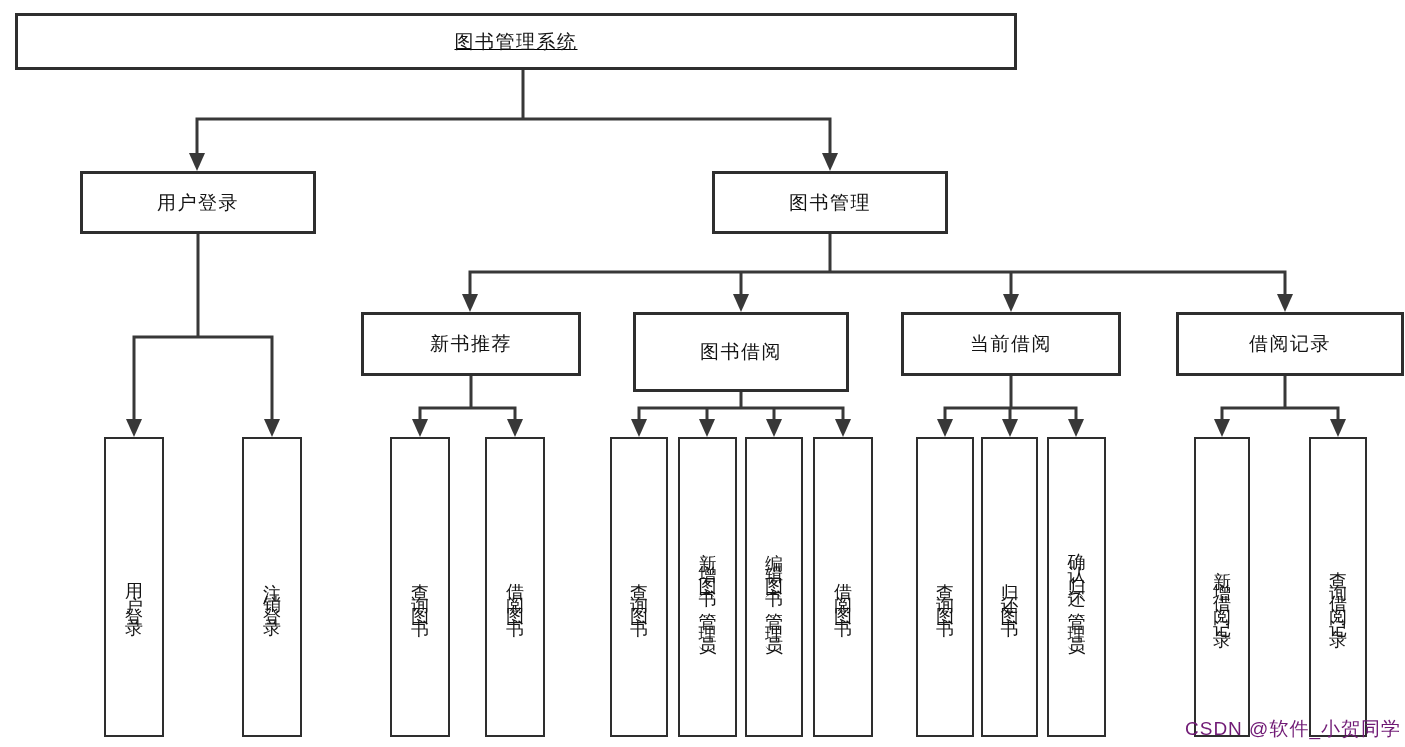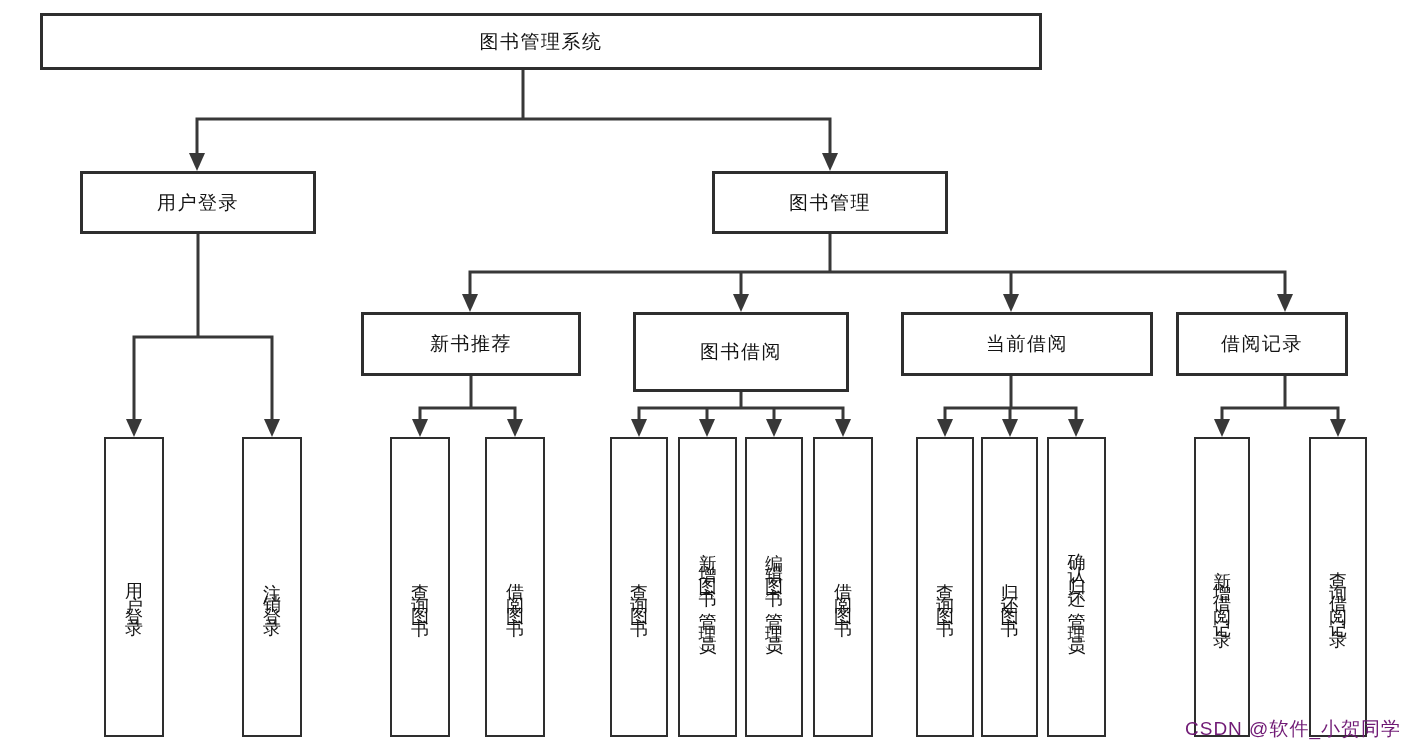--- a/index.html
+++ b/index.html
@@ -101,41 +101,41 @@
       <polygon points="766,419 782,419 774,437"></polygon>
       <polygon points="835,419 851,419 843,437"></polygon>
       <polygon points="937,419 953,419 945,437"></polygon>
       <polygon points="1002,419 1018,419 1010,437"></polygon>
       <polygon points="1068,419 1084,419 1076,437"></polygon>
       <polygon points="1214,419 1230,419 1222,437"></polygon>
       <polygon points="1330,419 1346,419 1338,437"></polygon>
     </g>
   </svg>
 
-  <div class="hbox" style="left:40px; top:13px; width:1002px; height:57px;">
+  <div class="hbox" style="left:15px; top:13px; width:1002px; height:57px;text-decoration:underline;">
     <span class="label">图书管理系统</span>
   </div>
 
   <div class="hbox" style="left:80px; top:171px; width:236px; height:63px;">
     <span class="label">用户登录</span>
   </div>
   <div class="hbox" style="left:361px; top:312px; width:220px; height:64px;">
     <span class="label">新书推荐</span>
   </div>
 
   <div class="hbox" style="left:712px; top:171px; width:236px; height:63px;">
     <span class="label">图书管理</span>
   </div>
   <div class="hbox" style="left:633px; top:312px; width:216px; height:80px;">
     <span class="label">图书借阅</span>
   </div>
-  <div class="hbox" style="left:901px; top:312px; width:252px; height:64px;">
+  <div class="hbox" style="left:901px; top:312px; width:220px; height:64px;">
     <span class="label">当前借阅</span>
   </div>
-  <div class="hbox" style="left:1176px; top:312px; width:172px; height:64px;">
+  <div class="hbox" style="left:1176px; top:312px; width:228px; height:64px;">
     <span class="label">借阅记录</span>
   </div>
 
   <div class="vbox" style="left:104px; width:60px;">
     <span class="vlabel">用户登录</span>
   </div>
   <div class="vbox" style="left:242px; width:60px;">
     <span class="vlabel">注销登录</span>
   </div>
 

